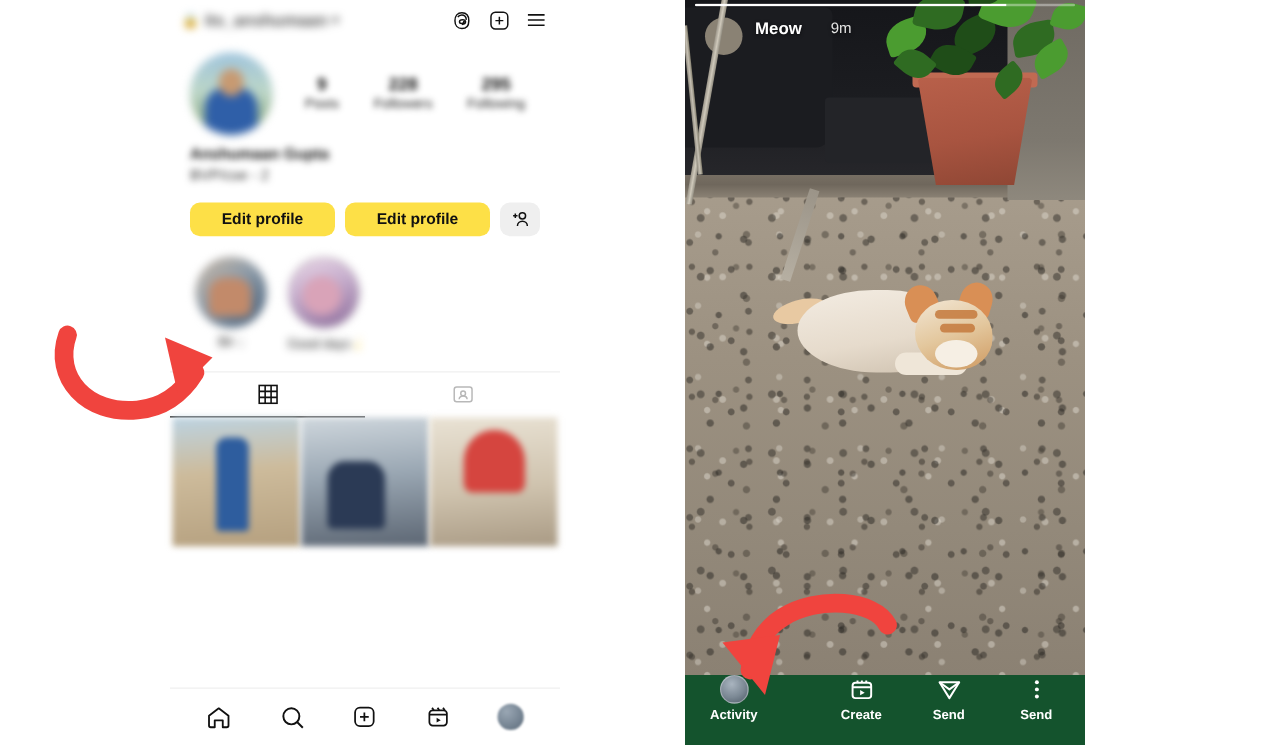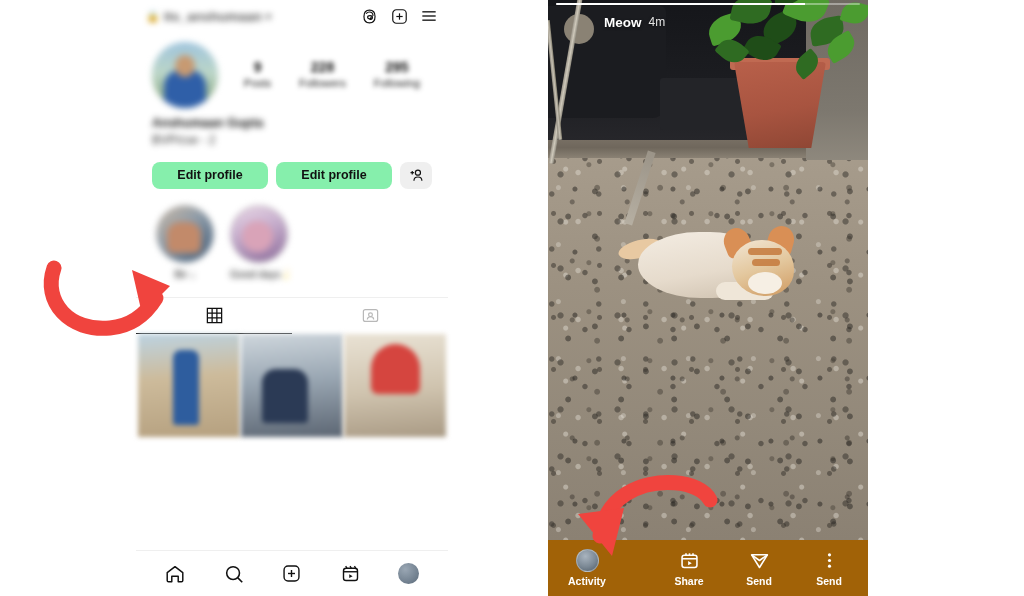--- a/index.html
+++ b/index.html
@@ -87,21 +87,21 @@
   .bio-name { font-size: 12.5px; font-weight: bold; color: #111; line-height: 1.45; }
   .bio-line { font-size: 12px; color: #333; line-height: 1.45; }
 
   
   .actions {
     display: flex;
     gap: 8px;
     padding: 12px 16px 0 16px;
   }
   .btn-grey {
-    background: #86efac;
+    background: #fde047;
     border-radius: 8px;
     height: 27px;
     display: flex;
     align-items: center;
     justify-content: center;
     font-size: 12.5px;
     font-weight: bold;
     color: #111;
     flex: 1;
   }
@@ -341,33 +341,33 @@
   
   .story-topbar {
     position: absolute; left: 0; right: 0; top: 0;
     padding: 3px 8px 0 8px;
   }
   .progress-track {
     height: 2.4px; background: rgba(255,255,255,.38); border-radius: 2px; overflow: hidden;
   }
   .progress-fill { height: 100%; background: #ffffff; }
   .story-meta {
-    display: flex; align-items: flex-start; gap: 7px;
+    display: flex; align-items: flex-start; gap: 23px;
     margin-top: 10px; padding-left: 48px;
   }
   .story-user { color: #fff; font-size: 13.5px; font-weight: bold; text-shadow: 0 1px 3px rgba(0,0,0,.6); }
   .story-time { color: #e4e4e4; font-size: 12px; text-shadow: 0 1px 3px rgba(0,0,0,.6); }
 
   
   .story-bottom {
     position: absolute; left: 0; right: 0; bottom: 0;
     height: 56px;
-    background: #a16207;
-    display: flex;
-    align-items: center;
+    background: #14532d;
+    display: flex;
+    align-items: flex-start;
     padding: 0 16px;
   }
   .sb-item {
     display: flex; flex-direction: column; align-items: center; gap: 4px;
     min-width: 46px;
   }
   .sb-label { color: #fff; font-size: 10.5px; font-weight: bold; }
   .sb-glyph { height: 22px; display:flex; align-items:center; justify-content:center; color:#fff; }
   .sb-avatar {
     width: 23px; height: 23px; border-radius: 50%;
@@ -573,21 +573,21 @@
       <div class="cat-snout"></div>
     </div>
   </div>
 
   <div class="story-topbar">
     <div class="progress-track">
       <div class="progress-fill" id="progress-fill" style="width: 82%;"></div>
     </div>
     <div class="story-meta">
       <span class="story-user">Meow</span>
-      <span class="story-time">4m</span>
+      <span class="story-time">9m</span>
     </div>
   </div>
 
   <div class="story-bottom">
     <div class="sb-item">
       <div class="sb-glyph">
         <div class="sb-avatar"></div>
       </div>
       <div class="sb-label">Activity</div>
     </div>
@@ -597,21 +597,21 @@
         <div class="sb-glyph">
           <svg width="21" height="21" viewBox="0 0 24 24" fill="none" stroke="currentColor" stroke-width="1.8" stroke-linejoin="round">
             <rect x="3.5" y="6" width="17" height="14" rx="2.6"></rect>
             <line x1="3.5" y1="10" x2="20.5" y2="10"></line>
             <line x1="8" y1="6" x2="8" y2="3.8"></line>
               <line x1="12" y1="6" x2="12" y2="3.8"></line>
               <line x1="16" y1="6" x2="16" y2="3.8"></line>
             <path d="M10.4 12.6v4.8l4.2-2.4z" fill="currentColor" stroke="none"></path>
           </svg>
         </div>
-        <div class="sb-label">Share</div>
+        <div class="sb-label">Create</div>
       </div>
       <div class="sb-item">
         <div class="sb-glyph">
           <svg width="21" height="21" viewBox="0 0 24 24" fill="none" stroke="currentColor" stroke-width="1.8" stroke-linejoin="round">
             <path d="M3 5.5h18L12 20z"></path>
               <path d="M3 5.5 12 12l9-6.5"></path>
           </svg>
         </div>
         <div class="sb-label">Send</div>
       </div>

